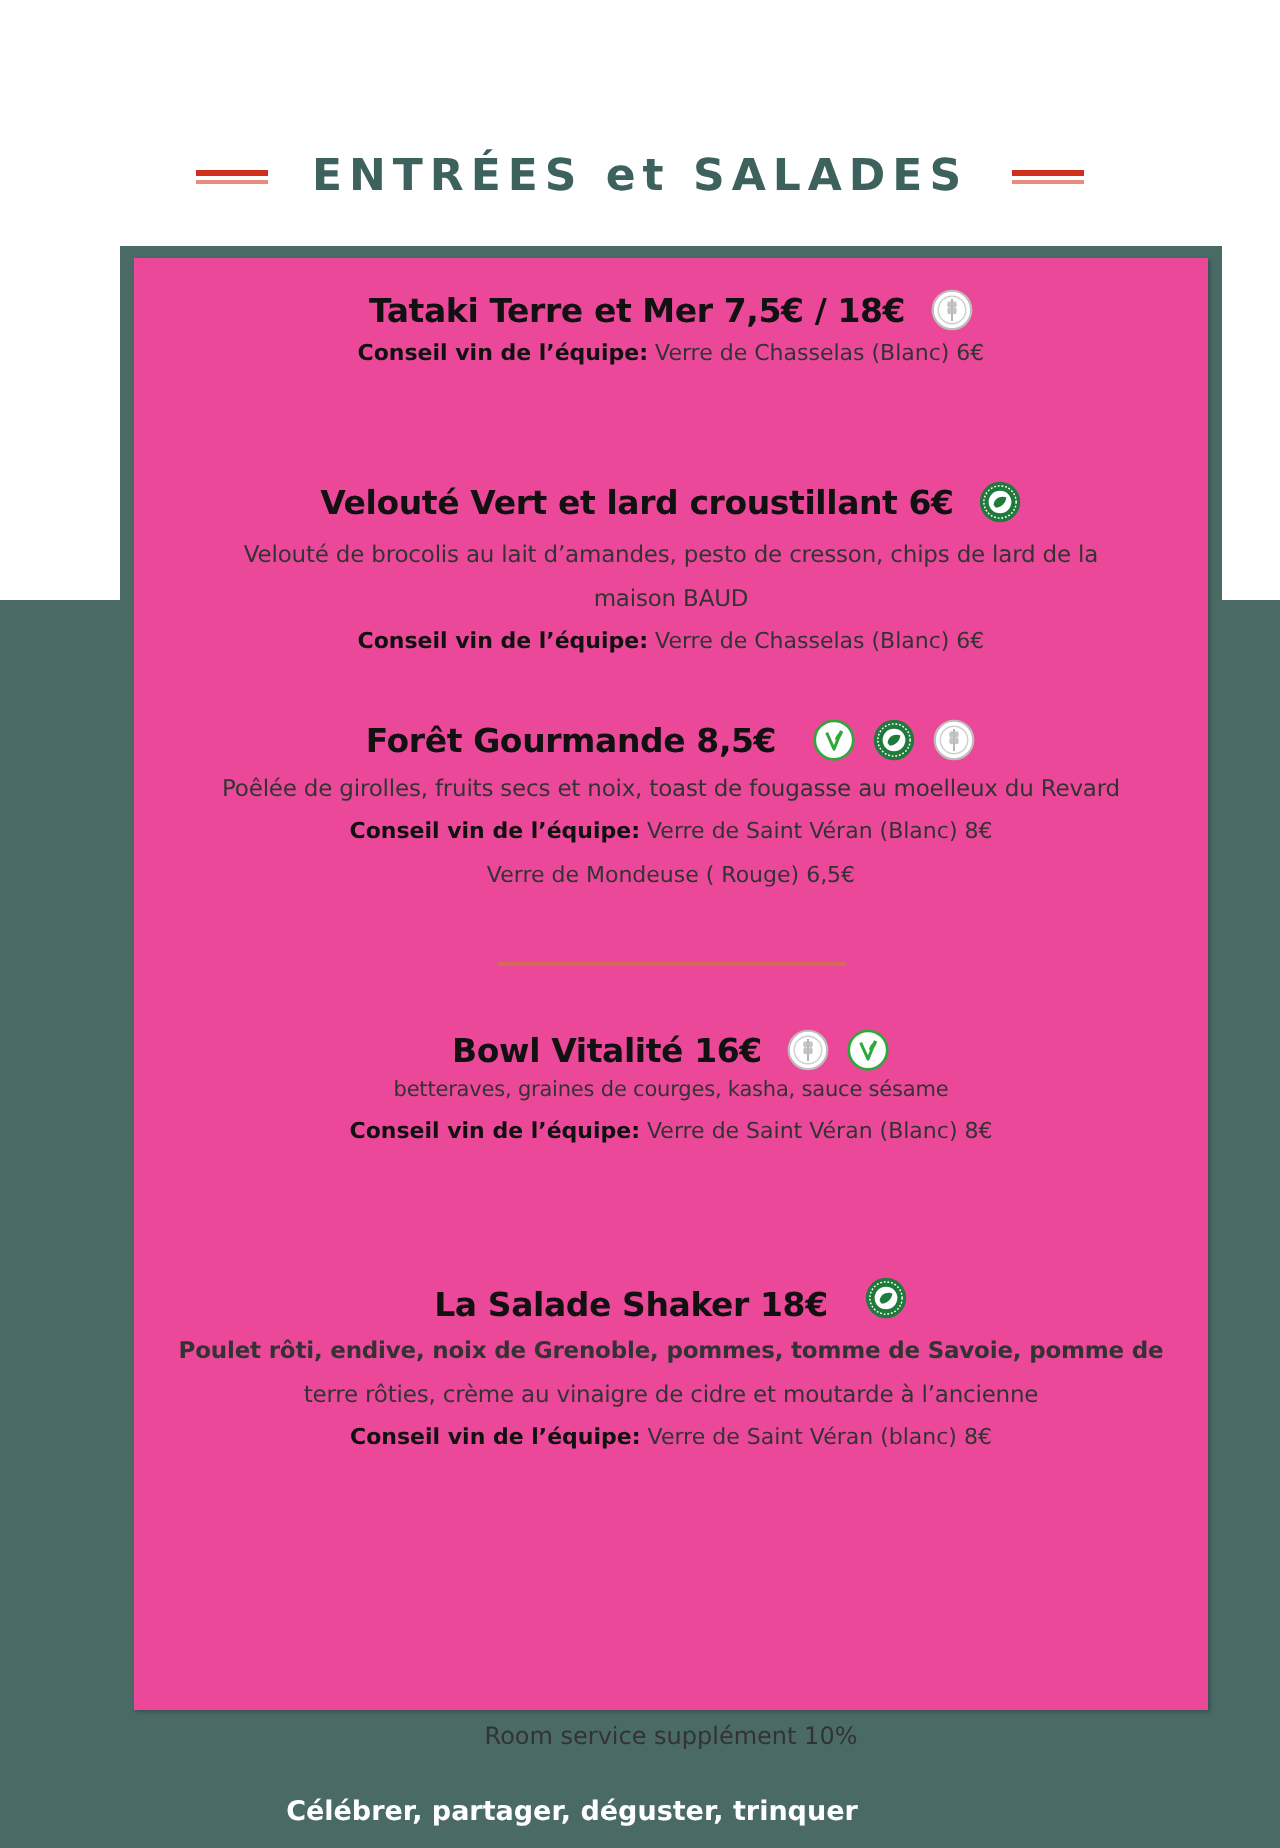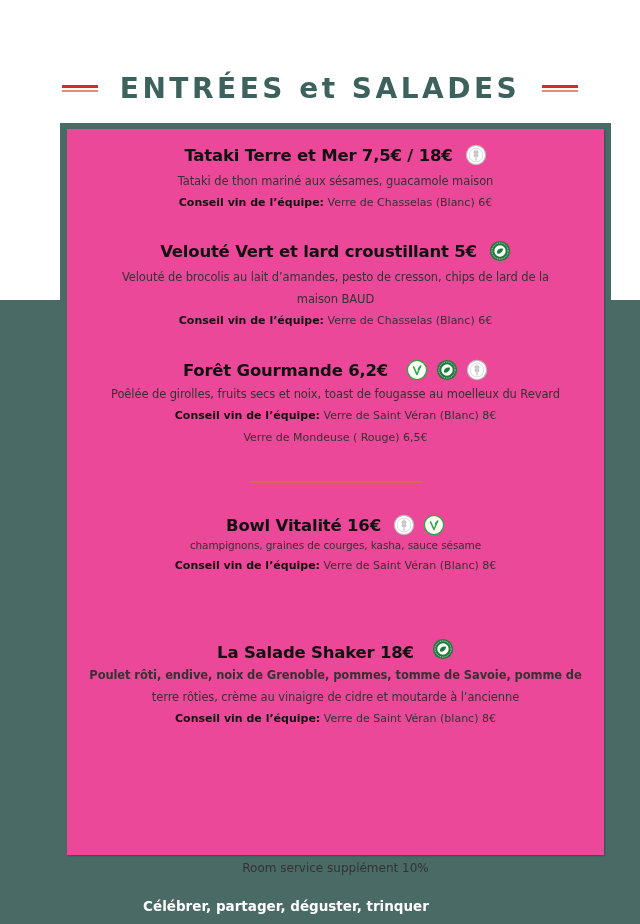--- a/index.html
+++ b/index.html
@@ -30,21 +30,21 @@
       content: ""; position: absolute; left: 0; top: 0;
       width: 100%; height: 3px; background: #d0311e;
     }
     .deco-line::after {
       content: ""; position: absolute; left: 0; top: 5px;
       width: 100%; height: 1.5px; background: #e88a7e;
     }
     .page-title {
       font-family: "DejaVu Sans", sans-serif;
       font-weight: bold;
-      font-size: 28px;
+      font-size: 22px;
       letter-spacing: 3.5px;
       color: #3d615c;
     }
     .card {
       position: absolute;
       left: 60px; top: 123px;
       width: 551px; height: 737px;
       background: #4a6a66;
       padding: 6px 7px 5px 7px;
     }
@@ -148,41 +148,40 @@
 
     <div class="dish" style="top:15px;">
       <div class="dish-title-row">
         <span class="dish-title">Tataki Terre et Mer 7,5€ / 18€</span>
         <span class="icons">
           <svg class="icon">
               <use href="#sym-gluten"></use>
             </svg>
         </span>
       </div>
-      <div class="desc" style="margin-top:4px;">Tataki de thon mariné aux sésames, guacamole maison</div>
       <div class="wine"><b>Conseil vin de l’équipe:</b> <span>Verre de Chasselas (Blanc) 6€</span></div>
     </div>
 
     <div class="dish" style="top:111px;">
       <div class="dish-title-row">
-        <span class="dish-title">Velouté Vert et lard croustillant 5€</span>
+        <span class="dish-title">Velouté Vert et lard croustillant 6€</span>
         <span class="icons">
           <svg class="icon">
               <use href="#sym-local"></use>
             </svg>
         </span>
       </div>
       <div class="desc" style="margin-top:4px;">Velouté de brocolis au lait d’amandes, pesto de cresson, chips de lard de la</div>
       <div class="desc">maison BAUD</div>
       <div class="wine"><b>Conseil vin de l’équipe:</b> <span>Verre de Chasselas (Blanc) 6€</span></div>
     </div>
 
     <div class="dish" style="top:230px;">
       <div class="dish-title-row">
-        <span class="dish-title">Forêt Gourmande 6,2€</span>
+        <span class="dish-title">Forêt Gourmande 8,5€</span>
         <span class="icons" style="margin-left:10px;">
           <svg class="icon">
               <use href="#sym-veg"></use>
             </svg>
           <svg class="icon">
               <use href="#sym-local"></use>
             </svg>
           <svg class="icon">
               <use href="#sym-gluten"></use>
             </svg>
@@ -200,21 +199,21 @@
         <span class="dish-title">Bowl Vitalité 16€</span>
         <span class="icons">
           <svg class="icon">
               <use href="#sym-gluten"></use>
             </svg>
           <svg class="icon">
               <use href="#sym-veg"></use>
             </svg>
         </span>
       </div>
-      <div class="desc small">champignons, graines de courges, kasha, sauce sésame</div>
+      <div class="desc small">betteraves, graines de courges, kasha, sauce sésame</div>
       <div class="wine" style="line-height:21px;"><b>Conseil vin de l’équipe:</b> <span>Verre de Saint Véran (Blanc) 8€</span></div>
     </div>
 
     <div class="dish" style="top:514px;">
       <div class="dish-title-row">
         <span class="dish-title">La Salade Shaker 18€</span>
         <span class="icons" style="margin-left:10px; margin-top:-8px;">
           <svg class="icon">
               <use href="#sym-local"></use>
             </svg>

